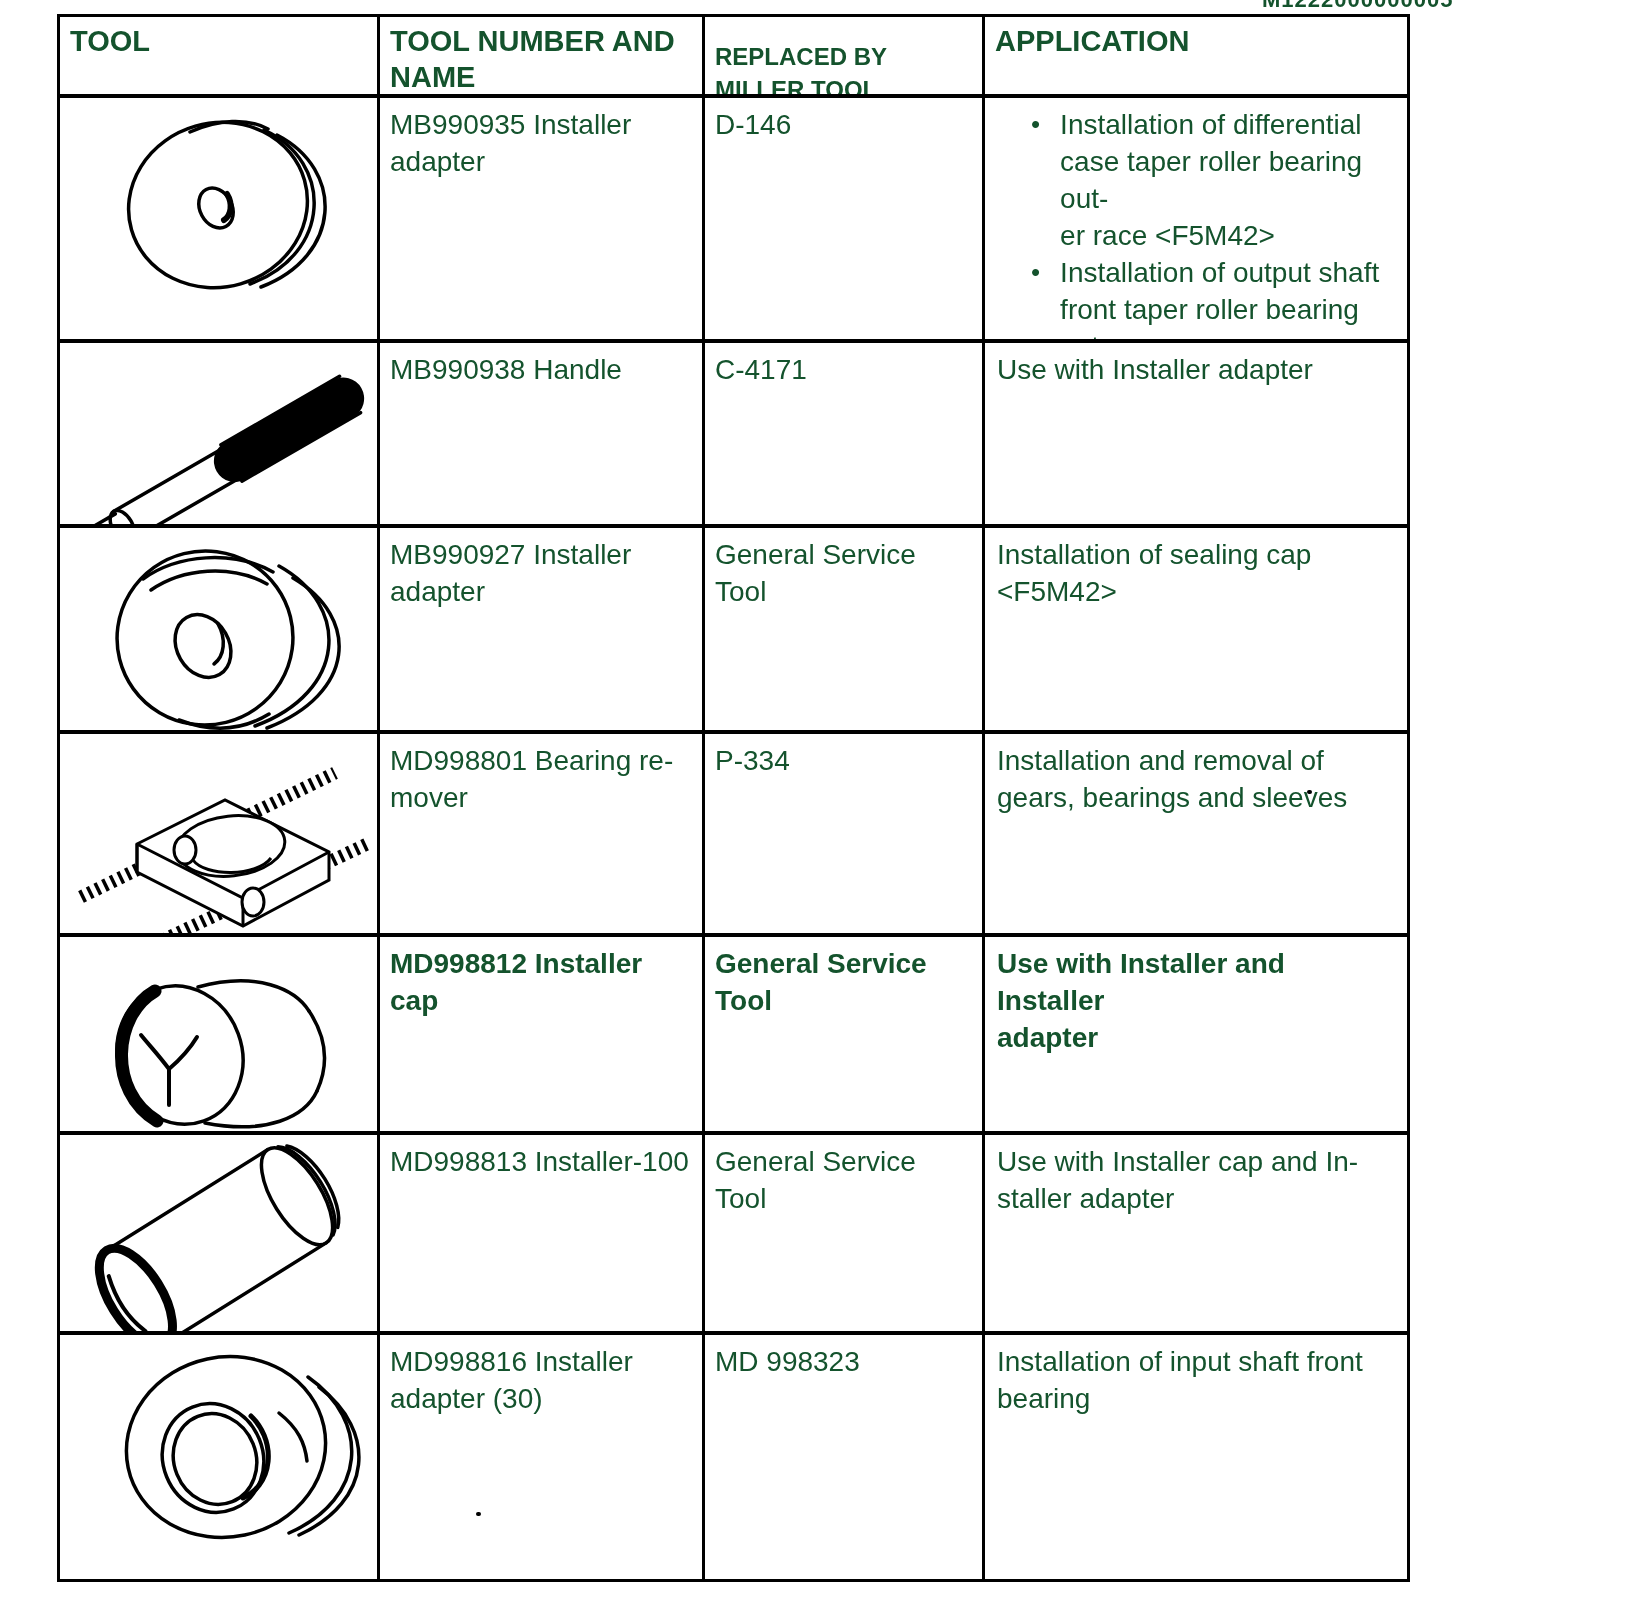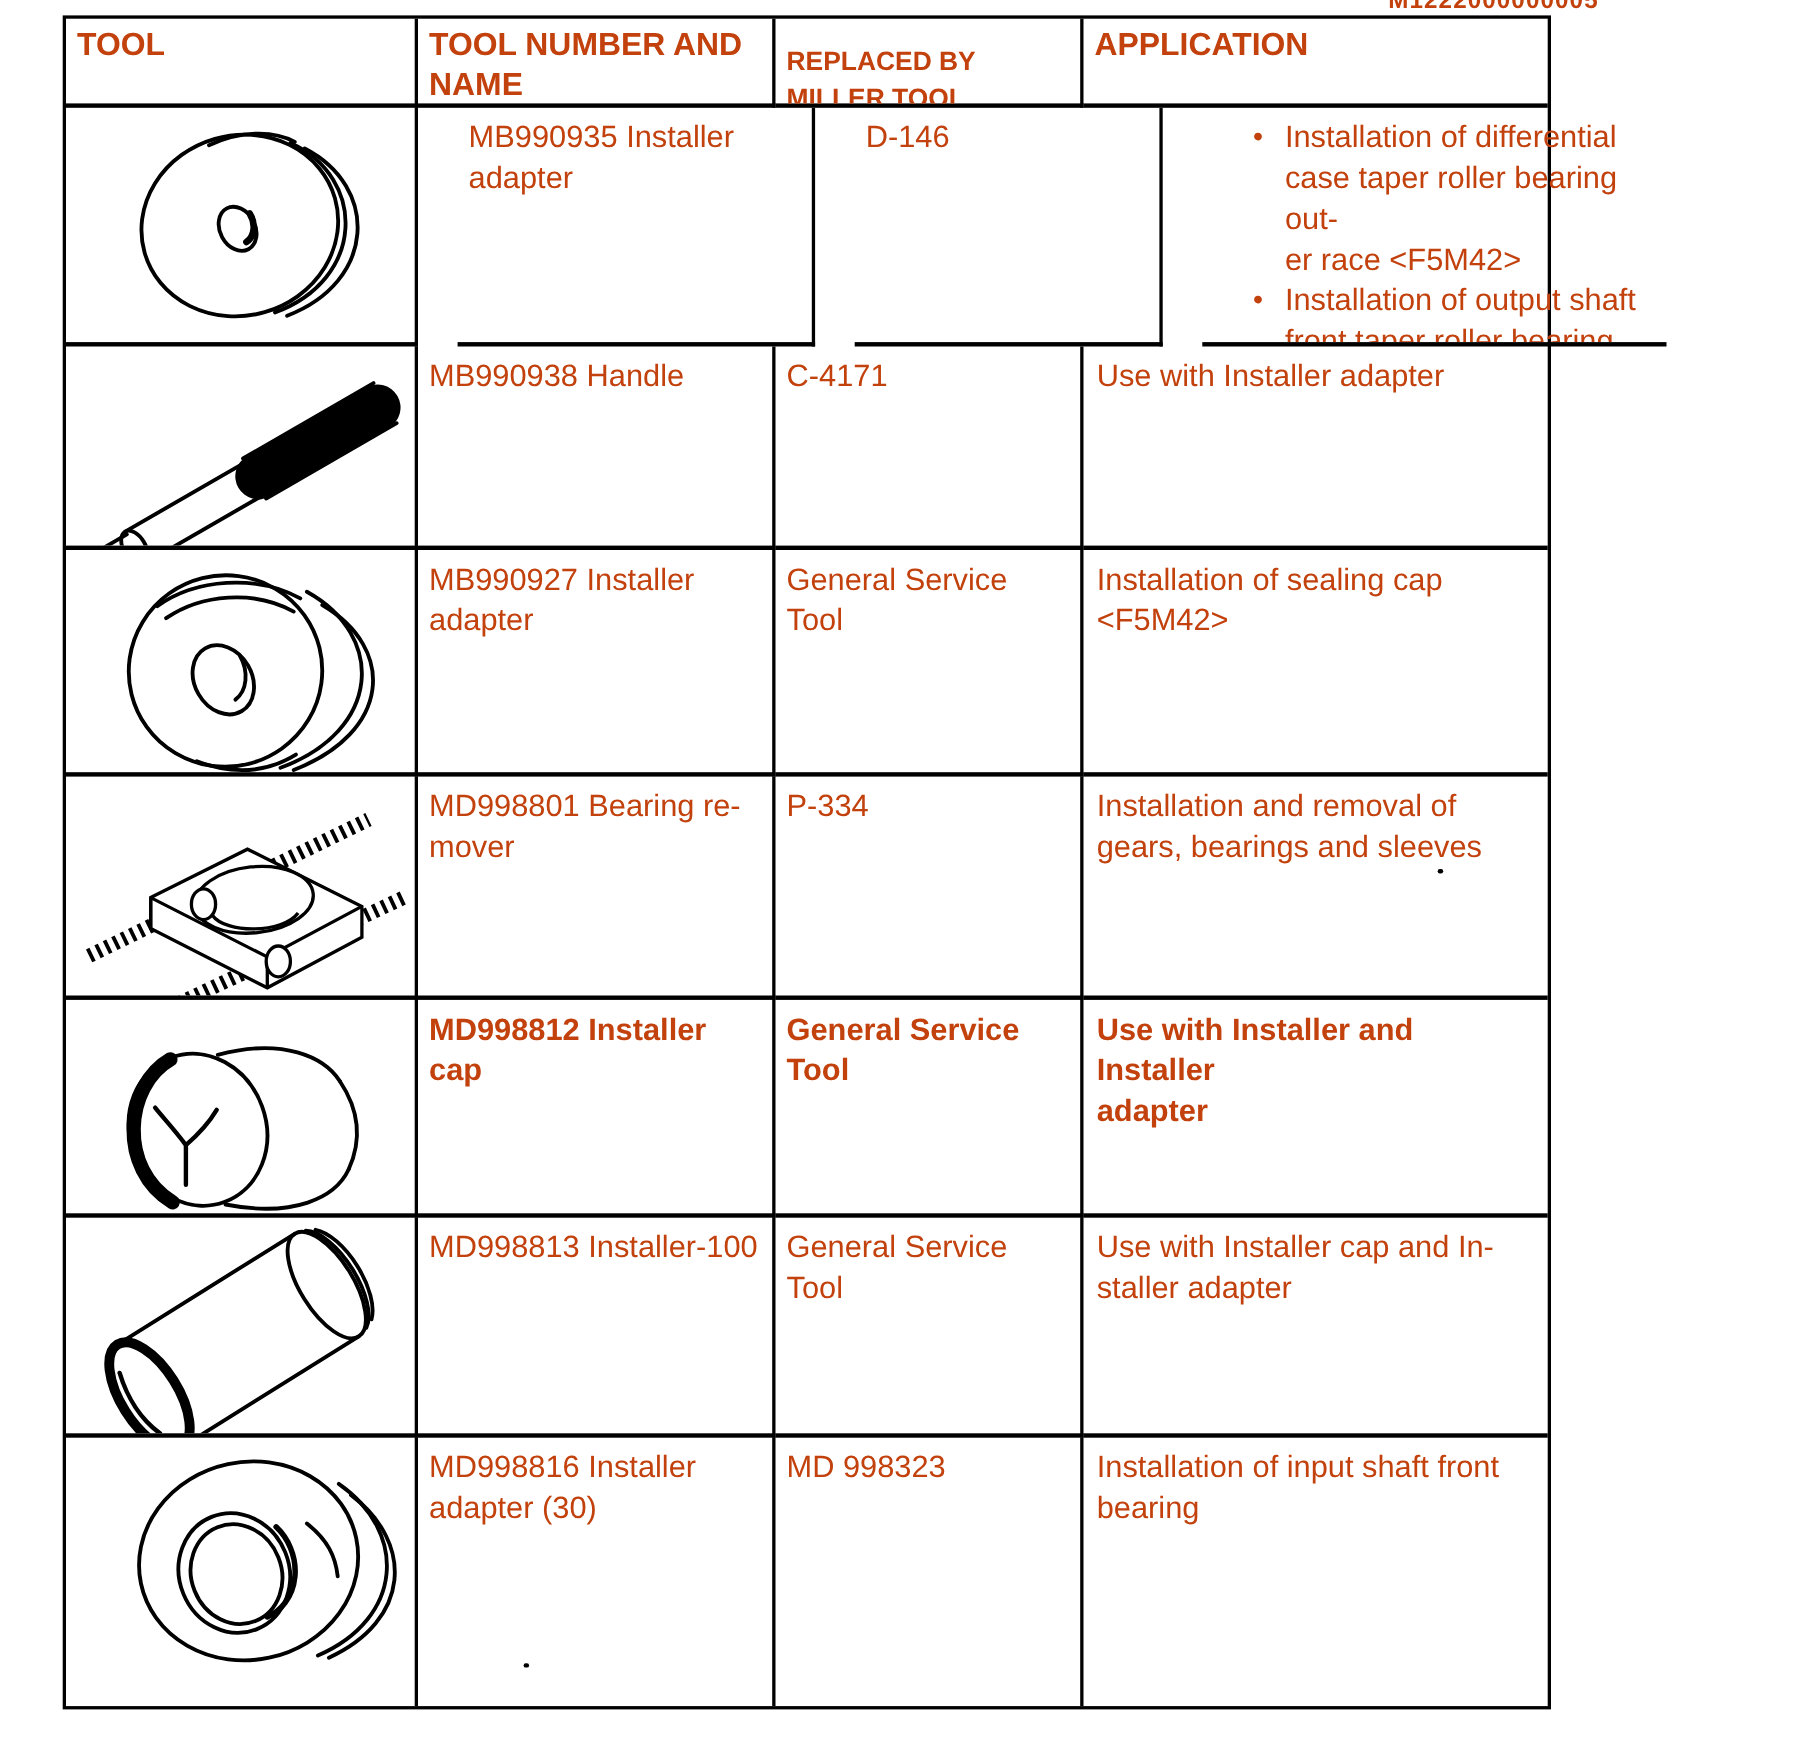--- a/index.html
+++ b/index.html
@@ -1,18 +1,18 @@
 <!DOCTYPE html>
 <html><head>
 <meta charset="utf-8">
 <style>
   html,body{margin:0;padding:0;background:#fff;}
   .page{
     position:relative; width:1632px; height:1604px; background:#fff;
-    font-family:"Liberation Sans", sans-serif; color:#c2410c; overflow:hidden;
+    font-family:"Liberation Sans", sans-serif; color:#14532d; overflow:hidden;
   }
   .page-code{
     position:absolute; top:-13px; left:1262px; font-size:22px; font-weight:bold;
     letter-spacing:1px; white-space:nowrap;
   }
   .tools-table{
     position:absolute; left:57px; top:14px; width:1353px;
     border:3px solid #000; box-sizing:border-box; background:#fff;
   }
   .thead,.trow{display:grid; grid-template-columns:320px 325px 280px 422px;}
@@ -52,21 +52,21 @@
   <div class="tools-table">
     <div class="thead">
       <div class="cell hcell">TOOL</div>
       <div class="cell hcell">TOOL NUMBER AND
 NAME</div>
       <div class="cell hcell small">REPLACED BY
 MILLER TOOL NUMBER</div>
       <div class="cell hcell">APPLICATION</div>
     </div>
     <div id="rows">
-  <div class="trow" style="height: 217px; gap: 36px;">
+  <div class="trow" style="height: 245px;">
     <div class="cell c-tool">
       <span class="tool-art art-1"><svg width="300" height="202" viewBox="0 0 300 202">
                 <g fill="none" stroke="#000" stroke-width="3.5" stroke-linecap="round">
                   <ellipse cx="132" cy="103" rx="90" ry="82" transform="rotate(-16 132 103)"></ellipse>
                   <path d="M178,28 C248,60 246,152 164,182"></path>
                   <path d="M191,33 C259,68 256,154 175,185"></path>
                   <path d="M104,30 C132,17 162,16 182,27"></path>
                   <ellipse cx="130" cy="106" rx="16" ry="21" transform="rotate(-28 130 106)"></ellipse>
                   <path d="M138,118 a16,20 -28 0 0 3,-26" stroke-width="6"></path>
                 </g>

